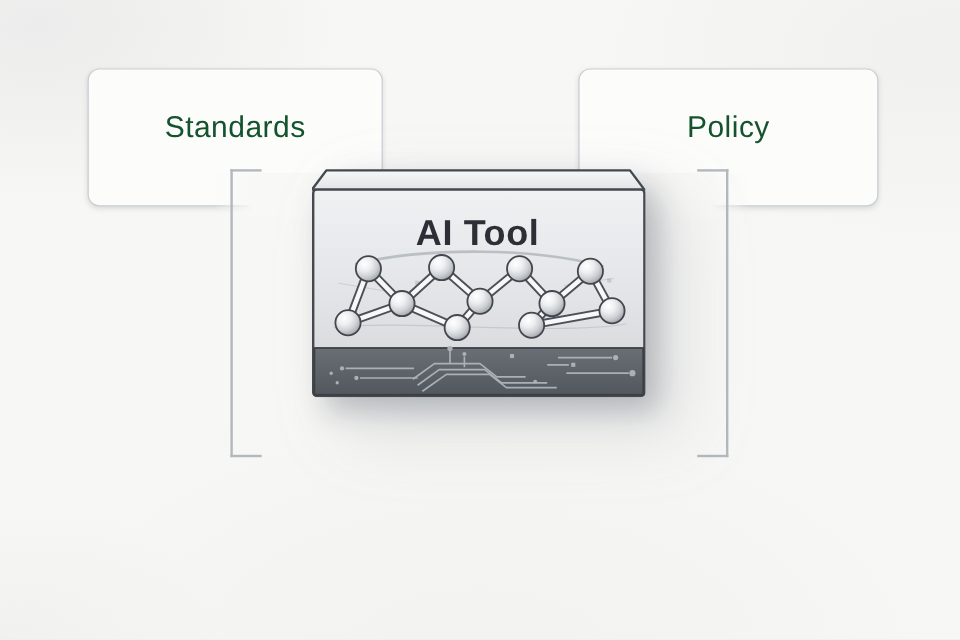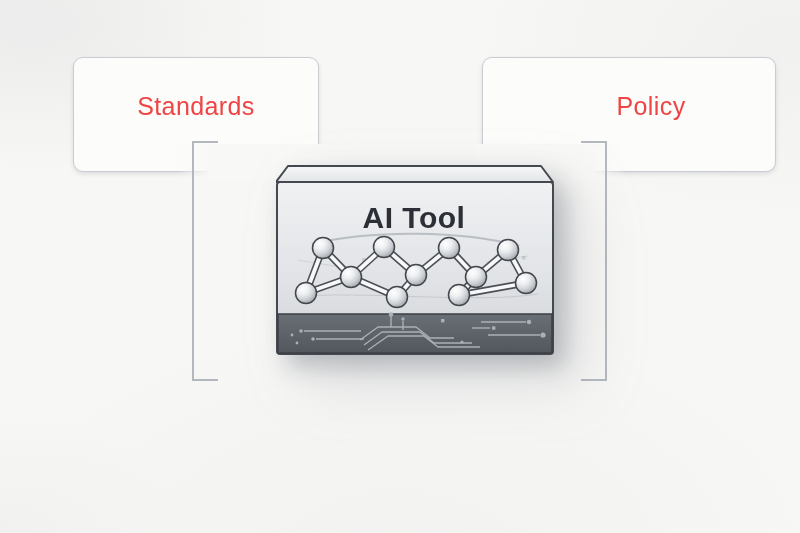--- a/index.html
+++ b/index.html
@@ -14,44 +14,43 @@
       radial-gradient(420px 240px at 4% 4%, rgba(208,210,212,.30), transparent 62%),
       radial-gradient(500px 280px at 98% 8%, rgba(216,218,220,.22), transparent 62%),
       radial-gradient(650px 360px at 50% 104%, rgba(220,222,224,.20), transparent 66%),
       radial-gradient(300px 200px at 0% 100%, rgba(214,216,218,.18), transparent 60%);
   }
   .label-box{
     position:absolute;z-index:2;
     border:1.6px solid #c9cdd2;border-radius:10px;background:#fcfcfb;
     box-shadow:0 2px 4px rgba(148,153,160,.28);
     display:flex;align-items:center;justify-content:center;
-    color:#ef4444;font-size:25px;letter-spacing:.4px;
+    color:#14532d;font-size:25px;letter-spacing:.4px;
   }
   .label-box .label{white-space:nowrap;}
   .box-standards{left:73px;top:57px;width:244px;height:113px;}
-  .box-policy{left:482px;top:57px;width:248px;height:113px;padding-left:44px;}
+  .box-policy{left:482px;top:57px;width:248px;height:113px;}
   .box-standards .label,.box-policy .label{transform:translateY(-8px);}
   .box-documentation{left:283px;top:378px;width:231px;height:78px;}
 
   
   .patch{position:absolute;z-index:3;pointer-events:none;}
   .patch-standards{left:178px;top:143.5px;width:150px;height:37px;
     background:linear-gradient(90deg, rgba(248,248,246,0) 0%, #f8f8f6 22%);}
   .patch-policy{left:474px;top:143.5px;width:152px;height:37px;
     background:linear-gradient(90deg, #f8f8f6 78%, rgba(248,248,246,0) 100%);}
 
   .bracket{position:absolute;z-index:4;width:24px;height:236px;border:0 solid #b3b8be;}
   .bracket-left{left:192px;top:141px;border-left-width:2px;border-top-width:2px;border-bottom-width:2px;}
   .bracket-right{left:581px;top:141px;border-right-width:2px;border-top-width:2px;border-bottom-width:2px;}
 
   .device{
-    position:absolute;z-index:5;left:260px;top:164px;width:272px;height:191px;
+    position:absolute;z-index:5;left:260px;top:140px;width:272px;height:191px;
     filter:drop-shadow(11px 12px 12px rgba(104,110,120,.38))
            drop-shadow(26px 22px 28px rgba(128,133,143,.20));
-    margin-left:16px;
   }
   .device svg{display:block;width:278px;height:191px;}
 </style>
 </head>
 <body>
 
 <div class="stage">
 
   <div class="label-box box-standards">
     <span class="label">Standards</span>

